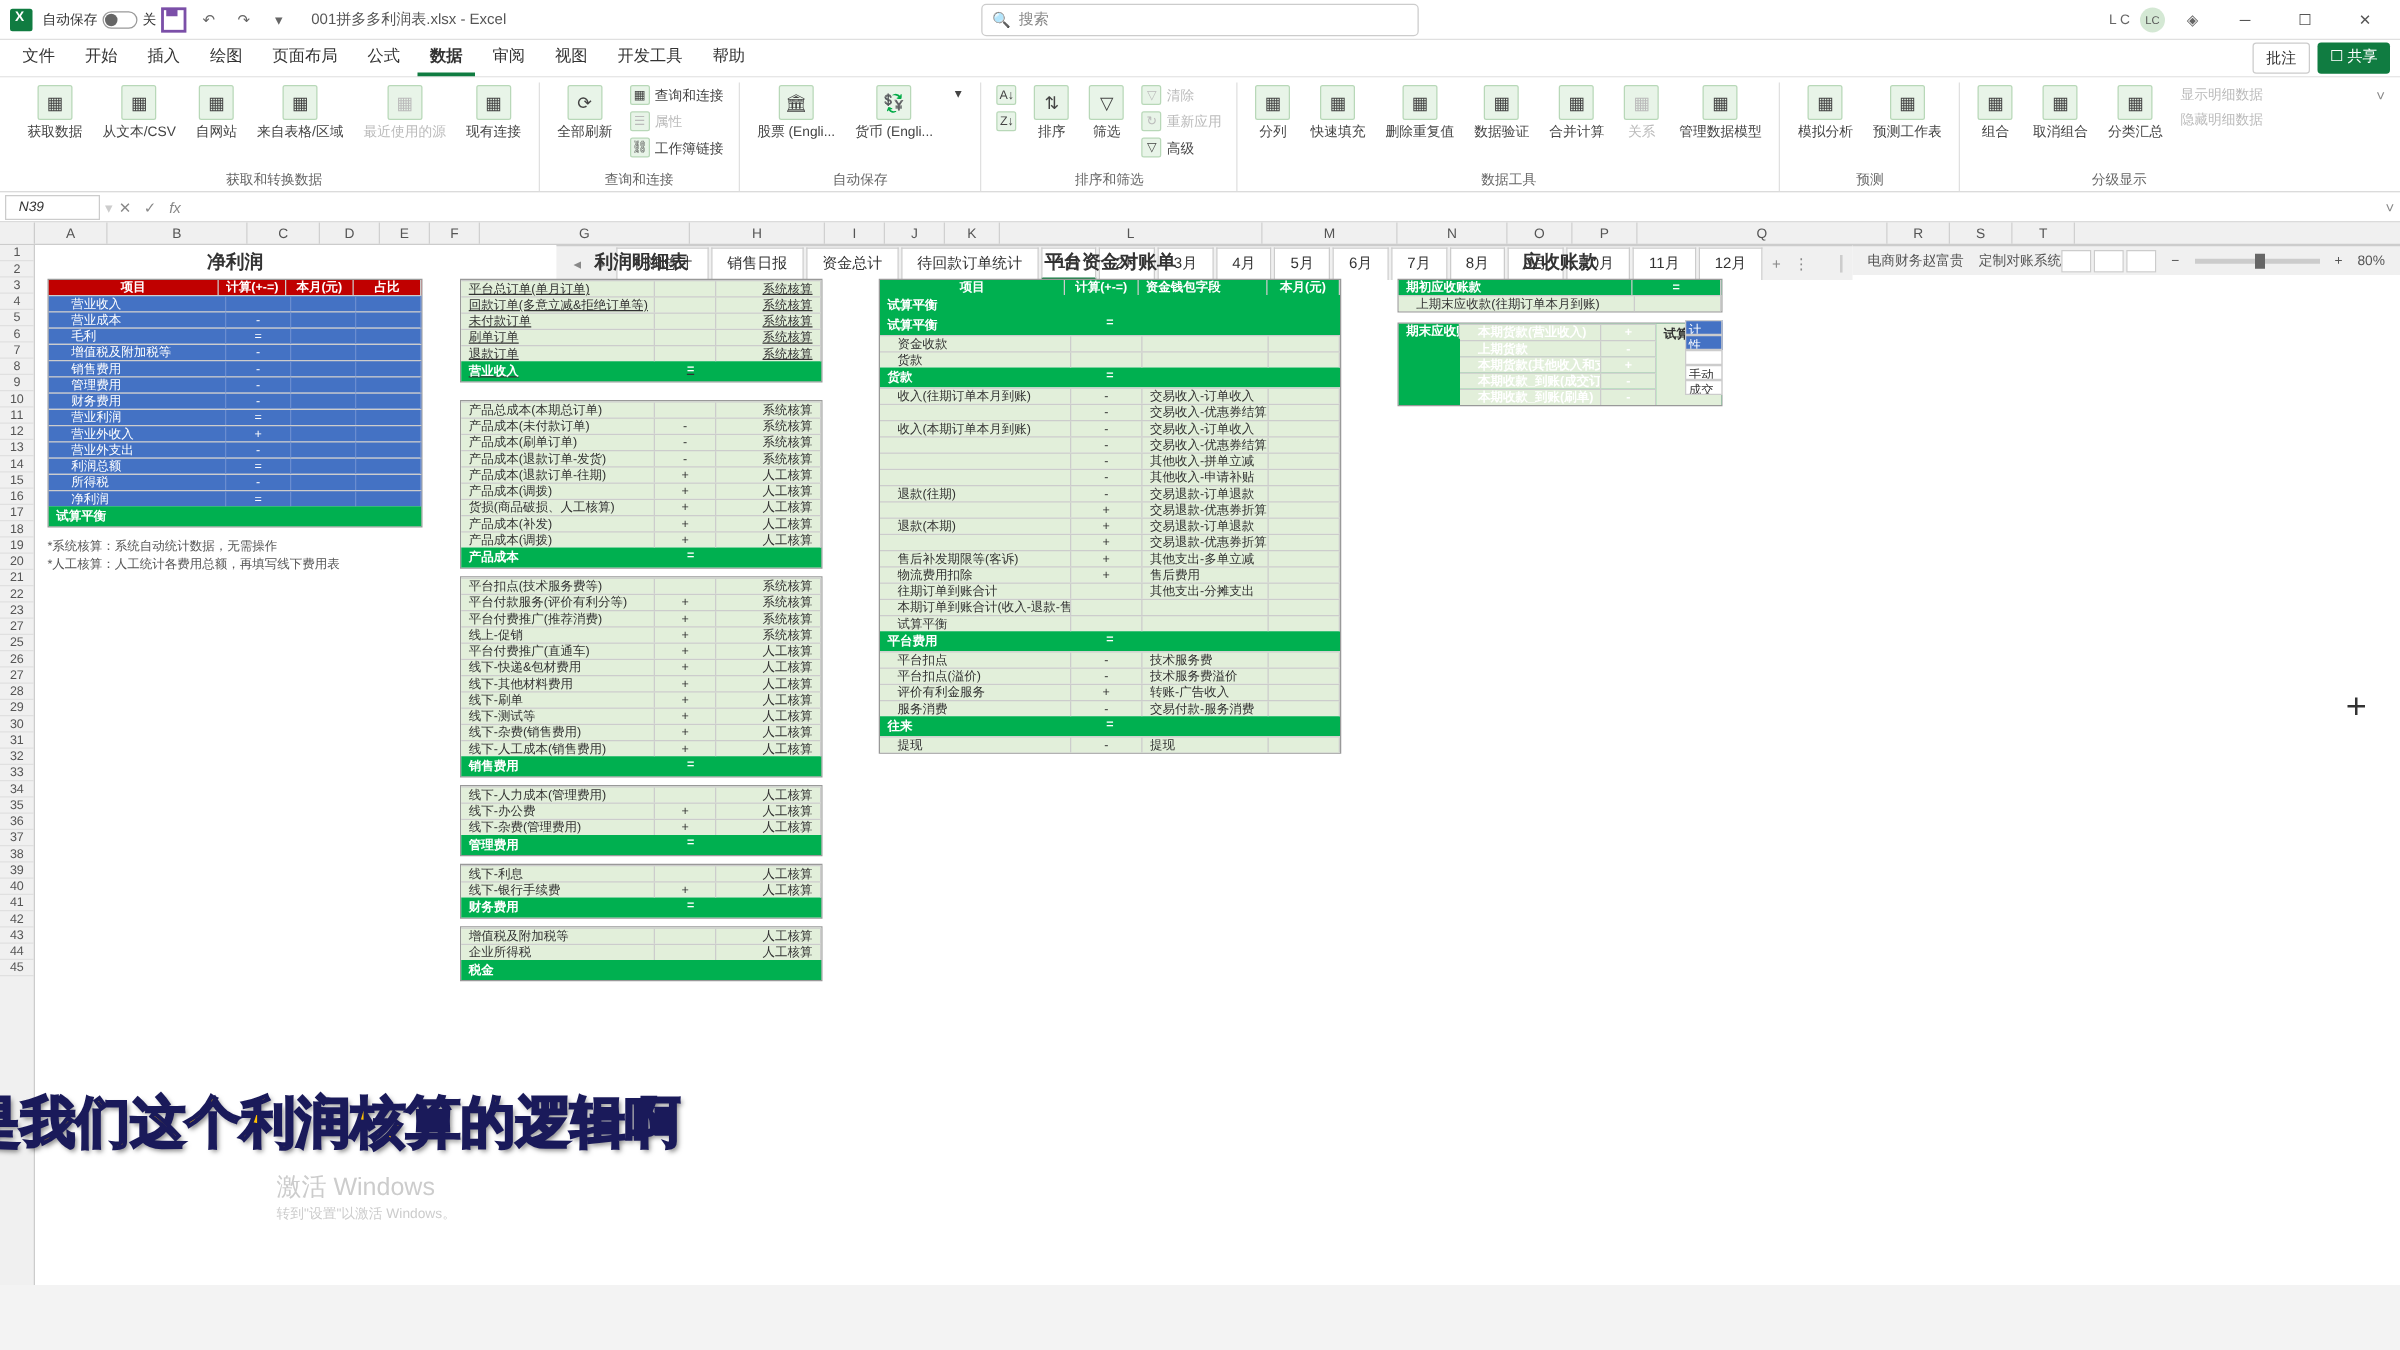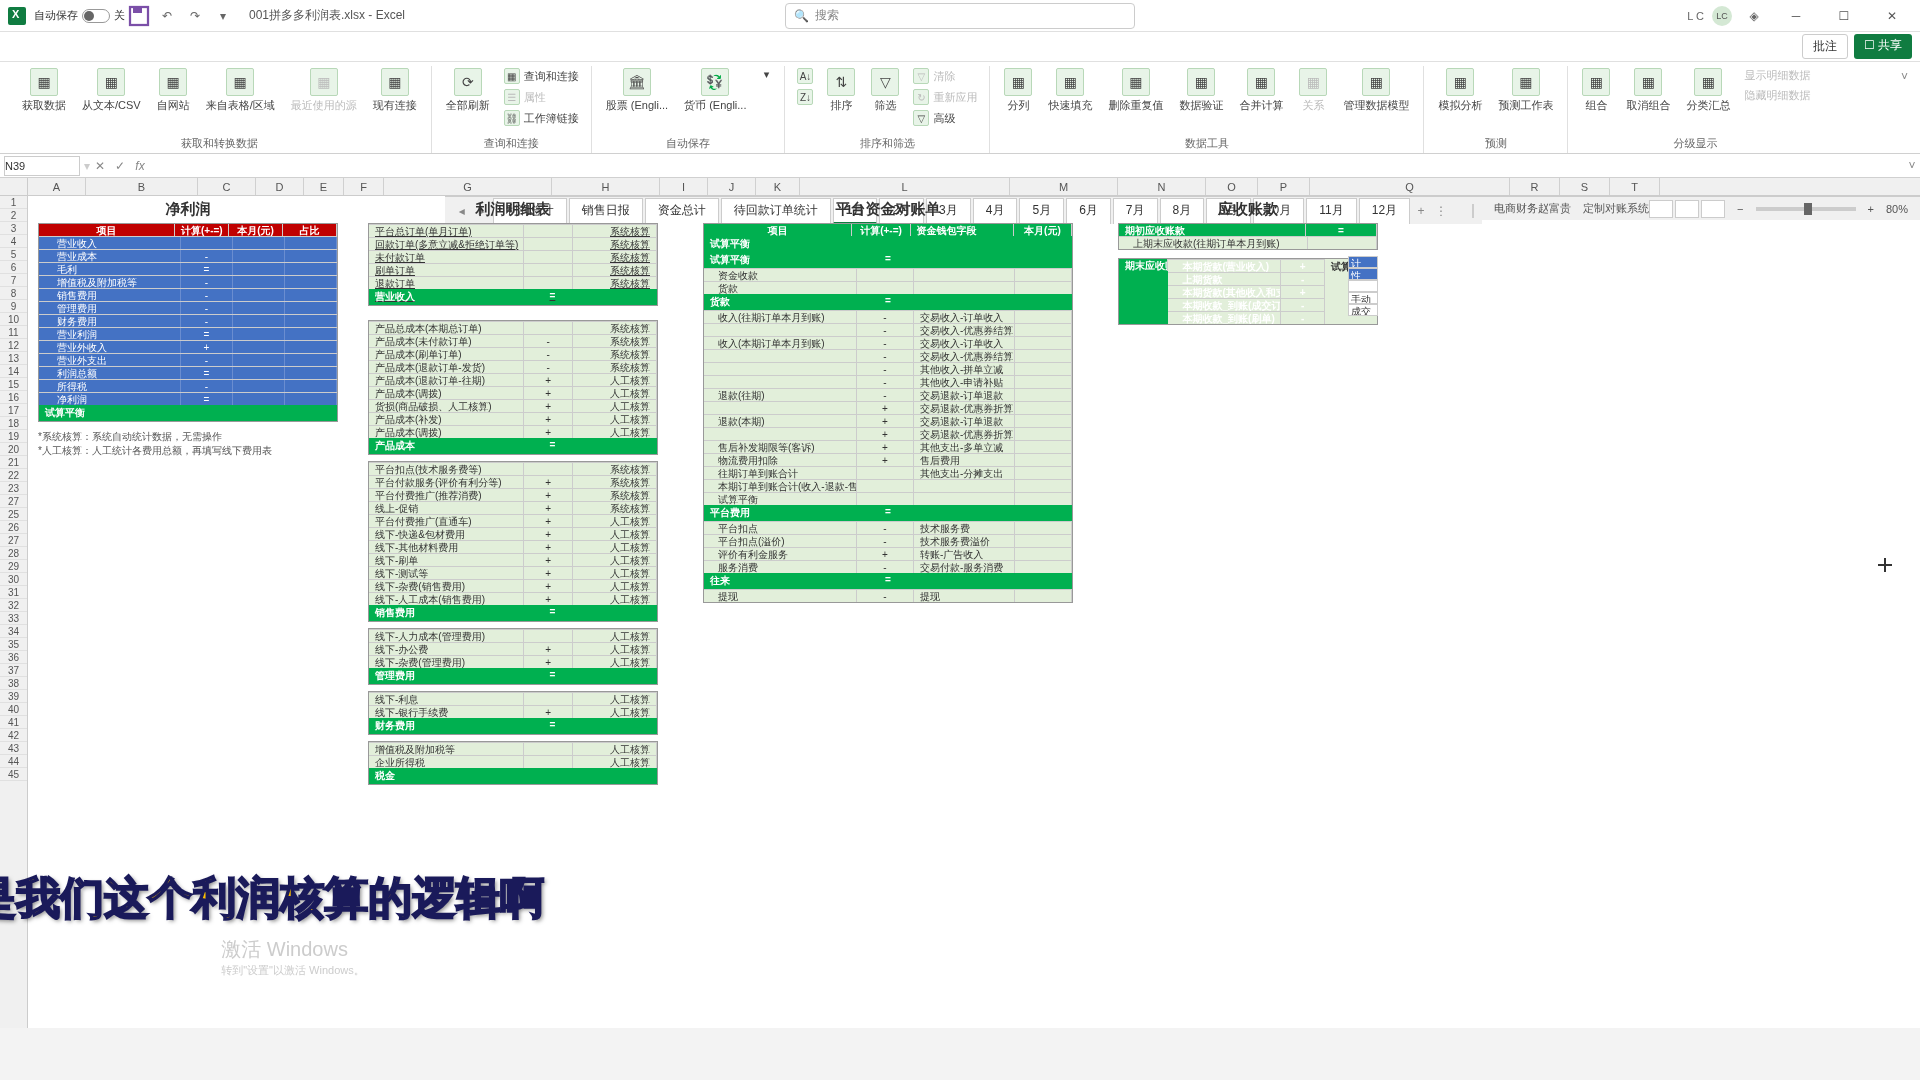--- a/index.html
+++ b/index.html
@@ -34,21 +34,21 @@
 .ribbon-btn { display:flex; flex-direction:column; align-items:center; justify-content:center; padding:2px 6px; cursor:pointer; font-size:11px; color:#444; text-align:center; min-width:40px; }
 .ribbon-btn.small { flex-direction:row; gap:4px; min-width:auto; font-size:11px; padding:2px 4px; justify-content:flex-start; width:100%; }
 .ribbon-btn.disabled { color:#bbb; }
 .ribbon-icon { width:28px; height:28px; background:#e8f4e8; border:1px solid #b8d8b8; border-radius:2px; margin-bottom:2px; display:flex; align-items:center; justify-content:center; font-size:14px; }
 .ribbon-icon.sm { width:16px; height:16px; font-size:10px; margin-bottom:0; }
 .ribbon-label { font-size:11px; color:#666; padding:2px 0; }
 .ribbon-col { display:flex; flex-direction:column; gap:1px; }
 
 
 .formula-bar { height:24px; background:#fff; border-bottom:1px solid #d0d0d0; display:flex; align-items:center; }
-.name-box { width:76px; height:20px; border:1px solid #ccc; margin:0 4px; padding:0 0; font-size:11px; display:flex; align-items:center; }
+.name-box { width:76px; height:20px; border:1px solid #ccc; margin:0 4px; padding:0 10px; font-size:11px; display:flex; align-items:center;font-style:italic; }
 .fb-btn { width:20px; height:20px; display:flex; align-items:center; justify-content:center; color:#888; }
 .formula-input { flex:1; height:20px; border:none; padding:0 4px; }
 
 
 .col-headers { height:18px; background:#f0f0f0; display:flex; border-bottom:1px solid #ccc; }
 .corner { width:28px; border-right:1px solid #ccc; background:#f0f0f0; }
 .col-h { border-right:1px solid #d0d0d0; text-align:center; font-size:11px; color:#555; line-height:18px; }
 
 
 .sheet-area { display:flex; height:calc(100% - 32px - 30px - 92px - 24px - 18px - 28px - 24px); background:#fff; overflow:hidden; position:relative; }
@@ -131,20 +131,33 @@
     <span style="font-size:11px;color:#666">L C</span>
     <div class="avatar">LC</div>
     <div class="qat-btn">◈</div>
     <div class="win-btn">─</div>
     <div class="win-btn">☐</div>
     <div class="win-btn">✕</div>
   </div>
 </div>
 
 <div class="menubar">
+  <div id="menu-tabs" style="display:flex;gap:4px">
+      <div class="menu-tab">文件</div>
+      <div class="menu-tab">开始</div>
+      <div class="menu-tab">插入</div>
+      <div class="menu-tab">绘图</div>
+      <div class="menu-tab">页面布局</div>
+      <div class="menu-tab">公式</div>
+      <div class="menu-tab active">数据</div>
+      <div class="menu-tab">审阅</div>
+      <div class="menu-tab">视图</div>
+      <div class="menu-tab">开发工具</div>
+      <div class="menu-tab">帮助</div>
+    </div>
   <div class="menu-right">
     <div class="comments-btn"><span>批注</span></div>
     <div class="share-btn">☐ <span>共享</span></div>
   </div>
 </div>
 
 <div class="ribbon">
   <div class="ribbon-group">
     <div class="ribbon-row" id="rg1">
         <div class="ribbon-btn">

